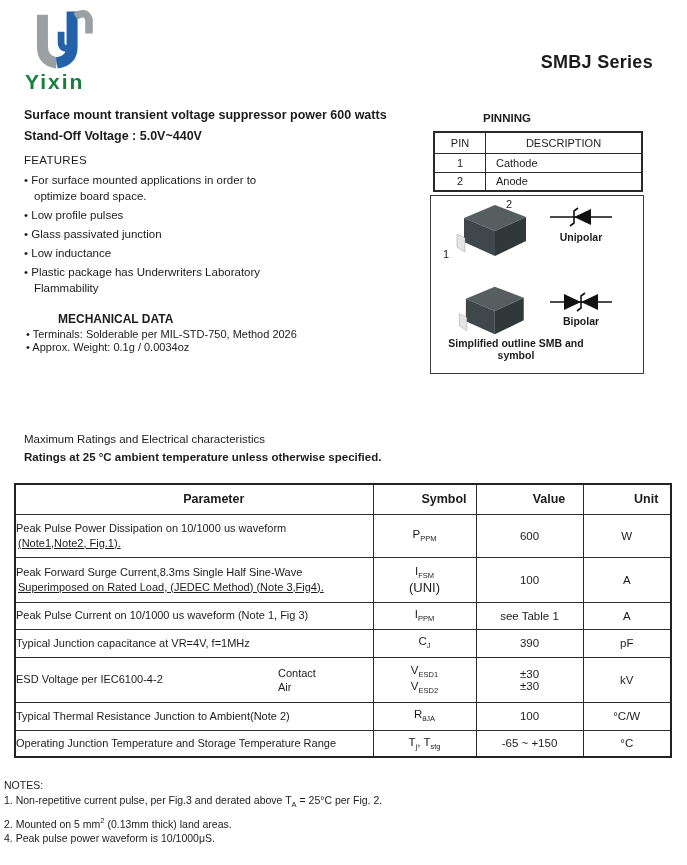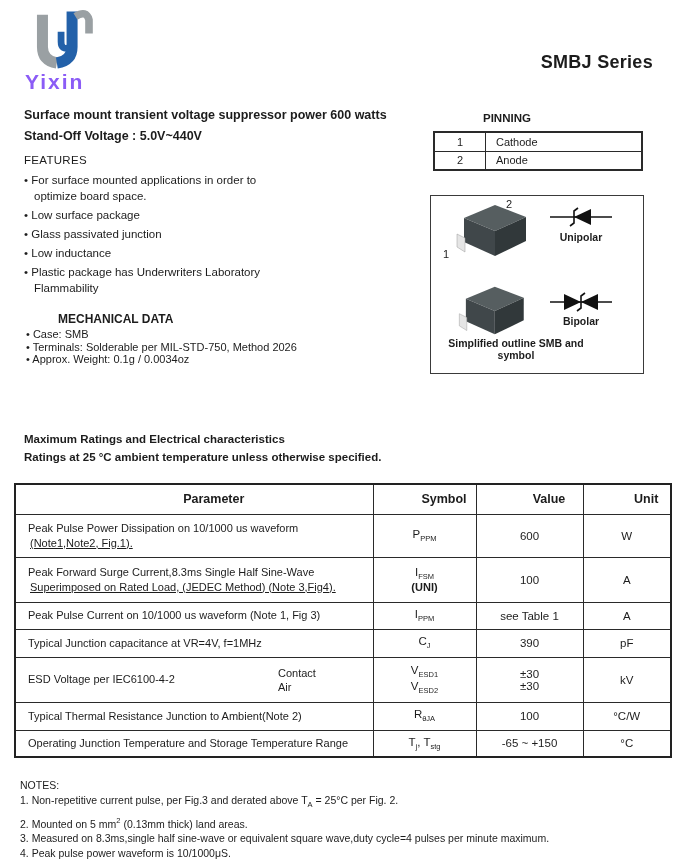--- a/index.html
+++ b/index.html
@@ -3,21 +3,21 @@
 <meta charset="utf-8">
 <style>
   html,body { margin:0; padding:0; background:#ffffff; }
   #page {
     position:relative; width:687px; height:865px; background:#ffffff;
     font-family:"Liberation Sans", sans-serif; color:#1c1c1c; overflow:hidden;
   }
   .abs { position:absolute; }
 
   
-  #yixin-text { left:25px; top:70px; font-size:21px; font-weight:bold; color:#8b5cf6; letter-spacing:2px; }
+  #yixin-text { left:25px; top:70px; font-size:21px; font-weight:bold; color:#15803d; letter-spacing:2px; }
   #series-title { right:34px; top:52px; font-size:18px; font-weight:bold; letter-spacing:0.3px; }
 
   
   #intro-1 { left:24px; top:108px; font-size:12.5px; font-weight:bold; }
   #intro-2 { left:24px; top:129px; font-size:12.5px; font-weight:bold; }
 
   
   #features-heading { left:24px; top:154px; font-size:11.5px; letter-spacing:0.3px; }
   #features-list { left:24px; top:172px; width:268px; margin:0; padding:0; list-style:none; font-size:11.5px; }
   #features-list li { padding-left:10px; text-indent:-10px; line-height:16px; margin-bottom:3px; }
@@ -40,41 +40,41 @@
   #pinning-table tr { height:19px; }
   #pinning-table tr.hdr { height:21px; }
 
   
   #outline-box { left:430px; top:195px; width:212px; height:177px; border:1.5px solid #3a3a3a; }
   .pkg-label { font-size:11px; }
   .sym-label { font-size:10.5px; font-weight:bold; text-align:center; width:62px; }
   #outline-caption { left:430px; top:337px; width:172px; text-align:center; font-size:10.5px; font-weight:bold; }
 
   
-  #ratings-title { left:24px; top:433px; font-size:11.5px; font-weight:bold; }
+  #ratings-title { left:24px; top:433px; font-size:11.5px; font-weight:normal; }
   #ratings-subtitle { left:24px; top:451px; font-size:11.5px; font-weight:bold; }
 
   
   #ratings-table { left:14px; top:483px; width:656px; border-collapse:collapse; table-layout:fixed;
                    border:2px solid #222; font-size:11px; }
   #ratings-table td, #ratings-table th { border:1px solid #2a2a2a; padding:0; vertical-align:middle; }
   #ratings-table th { font-size:12.5px; font-weight:bold; text-align:center;padding-left:39px; }
   #ratings-table tr.hdr { height:30px; }
   #ratings-table .c-sym, #ratings-table .c-val, #ratings-table .c-unit { text-align:center; font-size:11.5px; }
-  #ratings-table .c-param { padding-left:12px; line-height:1.35; }
+  #ratings-table .c-param { padding-left:0; line-height:1.35; }
   #ratings-table .c-param .param2 { padding-left:2px;text-decoration:underline; }
   sub.sym { font-size:7.5px; }
   sup.sup { font-size:7.5px; }
-  .sym-note { display:block; font-size:11px; line-height:1; margin-top:1px;font-weight:bold; }
+  .sym-note { display:block; font-size:13px; line-height:1; margin-top:1px; }
   .r43 { height:43px; } .r45 { height:45px; } .r27 { height:27px; } .r28 { height:28px; }
   .esd-cell { position:relative; }
   .esd-sub { position:absolute; left:262px; top:50%; transform:translateY(-50%); line-height:14px; }
 
   
-  #notes-block { left:20px; top:778px; font-size:10.5px; line-height:15.2px; }
+  #notes-block { left:4px; top:778px; font-size:10.5px; line-height:15.2px; }
 </style>
 </head>
 <body>
 
 <div id="page">
 
   <svg class="abs" style="left:28px; top:8px;" width="78" height="66" viewBox="0 0 90 78">
     <path d="M16,8 V46 Q16,62 33,65" fill="none" stroke="#9aa0a3" stroke-width="13"></path>
     <path d="M33,65 Q51,62 51,46 V4" fill="none" stroke="#2361a9" stroke-width="13"></path>
     <path d="M55,10 Q68,2 71,14 V30" fill="none" stroke="#9aa0a3" stroke-width="9"></path>
@@ -82,36 +82,39 @@
   </svg>
   <div class="abs" id="yixin-text">Yixin</div>
   <div class="abs" id="series-title">SMBJ Series</div>
 
   <div class="abs" id="intro-1">Surface mount transient  voltage suppressor power 600 watts</div>
   <div class="abs" id="intro-2">Stand-Off Voltage : 5.0V~440V</div>
 
   <div class="abs" id="features-heading">FEATURES</div>
   <ul class="abs" id="features-list">
     <li>For surface mounted applications in order to optimize board space.</li>
-    <li>Low surface package</li>
+    <li>Low profile pulses</li>
     <li>Glass passivated junction</li>
     <li>Low inductance</li>
     <li>Plastic package has Underwriters Laboratory Flammability</li>
   </ul>
 
   <div class="abs" id="mech-heading">MECHANICAL DATA</div>
   <ul class="abs" id="mech-list">
-    <li>Case: SMB</li>
     <li>Terminals: Solderable per MIL-STD-750, Method 2026</li>
     <li>Approx. Weight: 0.1g / 0.0034oz</li>
   </ul>
 
   <div class="abs" id="pinning-heading">PINNING</div>
   <table class="abs" id="pinning-table">
     <tbody>
+        <tr class="hdr">
+      <th class="pin-col">PIN</th>
+      <th class="desc-col">DESCRIPTION</th>
+    </tr>
     <tr>
       <td class="pin-col">1</td>
       <td class="desc-col">Cathode</td>
     </tr>
     <tr>
       <td class="pin-col">2</td>
       <td class="desc-col">Anode</td>
     </tr>
   </tbody>
     </table>
@@ -248,17 +251,16 @@
       <td class="c-val">-65 ~ +150</td>
       <td class="c-unit">°C</td>
     </tr>
   </tbody>
     </table>
 
   <div class="abs" id="notes-block">
     <div>NOTES:</div>
     <div><span>1. Non-repetitive current pulse, per Fig.3 and derated above T</span><sub class="sym">A</sub><span> = 25°C  per Fig. 2.</span></div>
     <div><span>2. Mounted on 5 mm</span><sup class="sup">2</sup><span> (0.13mm  thick) land areas.</span></div>
-    <div>3. Measured on 8.3ms,single half sine-wave or equivalent square wave,duty cycle=4 pulses per minute maximum.</div>
     <div>4. Peak pulse power waveform is 10/1000μS.</div>
   </div>
 
 </div>
 
 </body></html>

